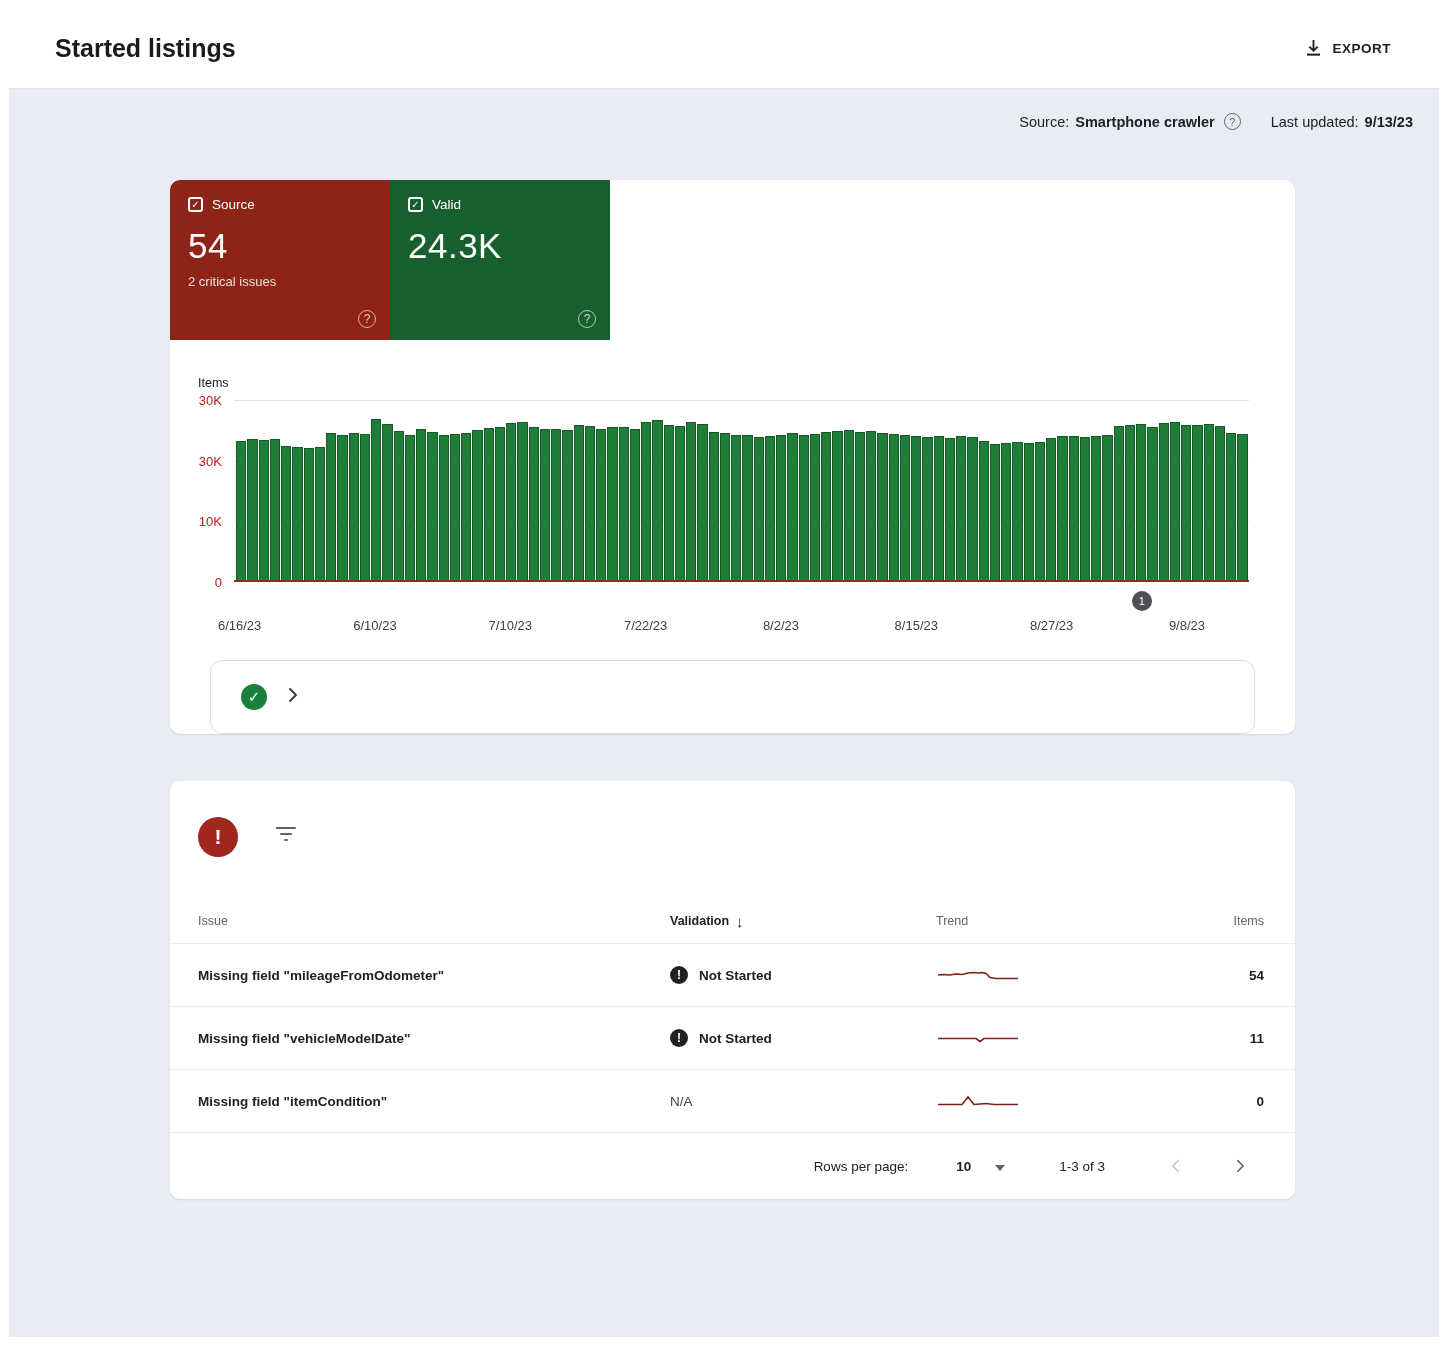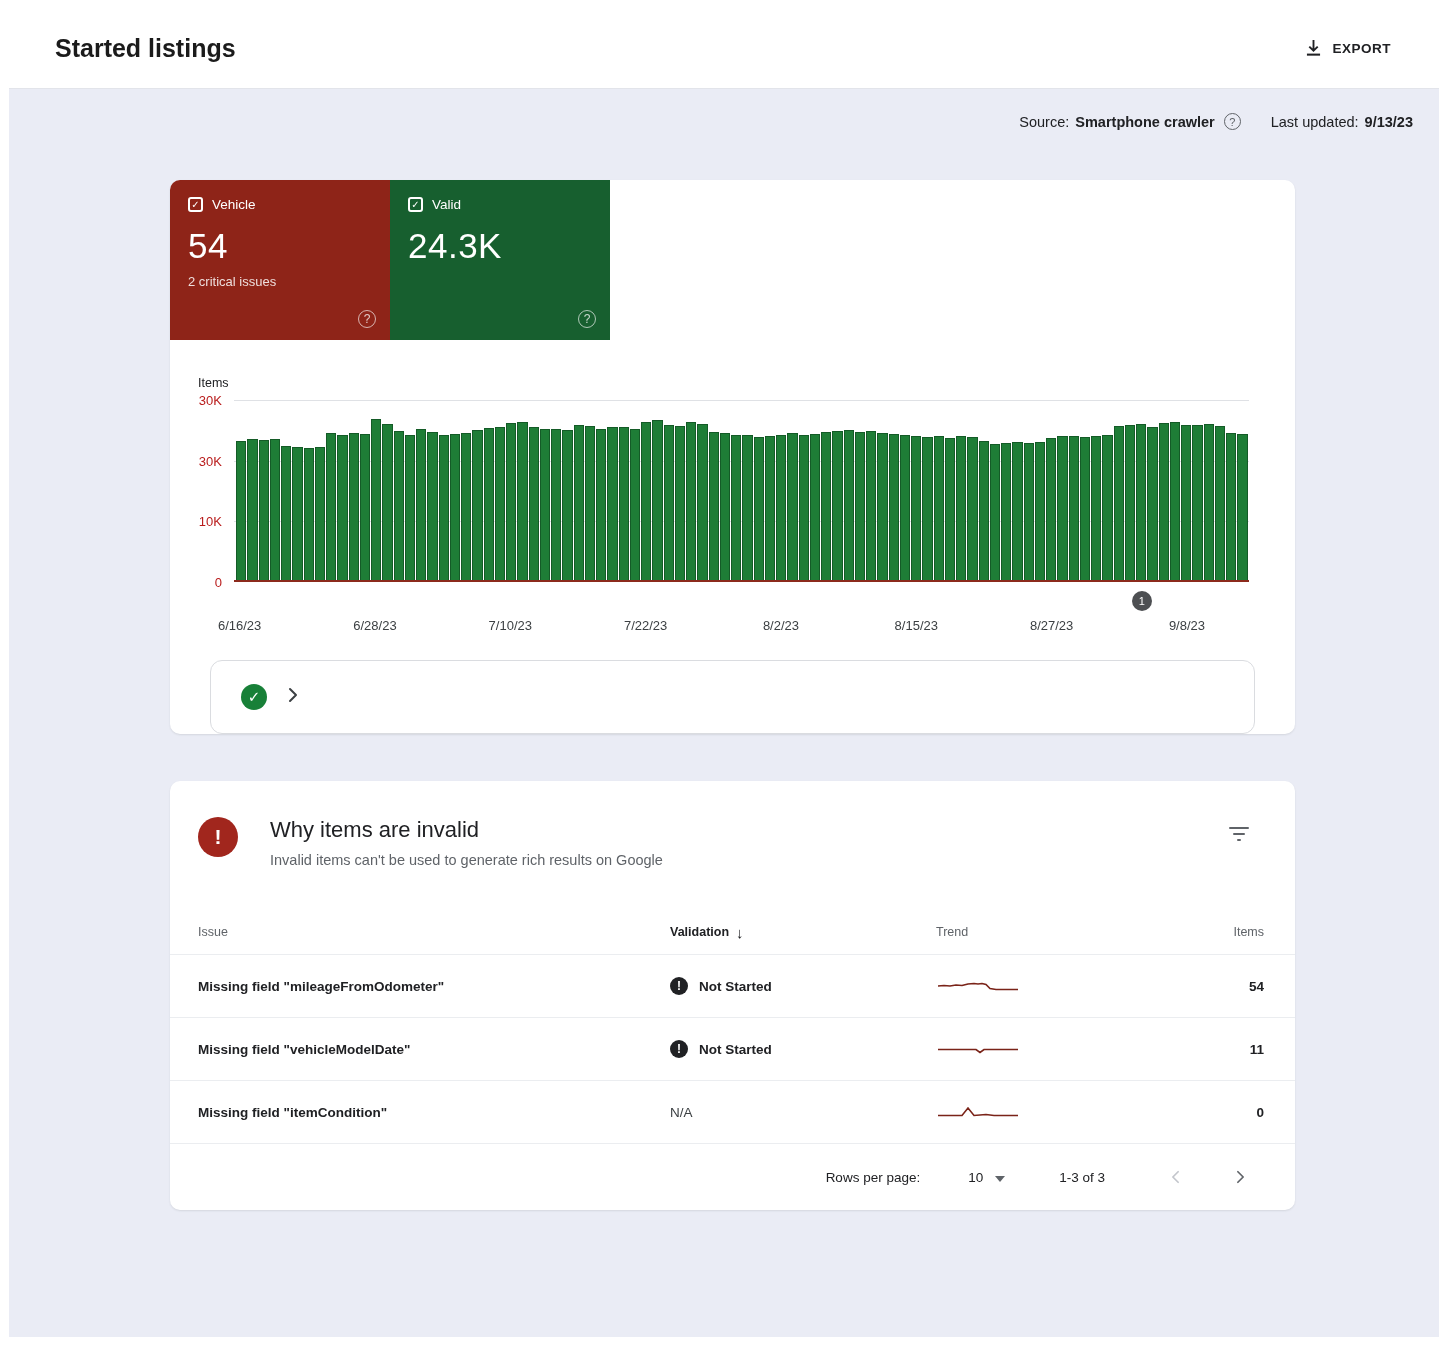--- a/index.html
+++ b/index.html
@@ -156,21 +156,21 @@
   .trend-cell svg { display: block; }
   .items-cell { font-weight: 700; }
 
   
   .pagination {
     height: 67px; border-top: 1px solid #ebedf0;
     display: flex; align-items: center; justify-content: flex-end;
     padding-right: 42px; font-size: 13.5px; color: #202124;
   }
   .rpp-label { margin-right: 48px; }
-  .rpp-select { display: flex; align-items: center; gap: 12px; cursor: pointer; margin-right: 54px; }
+  .rpp-select { display: flex; align-items: center; gap: 24px; cursor: pointer; margin-right: 54px; font-weight: bold; }
   .range-label { margin-right: 58px; }
   .pg-btn { padding: 6px 8px; cursor: pointer; display: flex; align-items: center; }
   .pg-btn.prev { margin-right: 40px; }
 </style>
 </head>
 <body>
 
 <div class="screenshot">
   <div class="app">
 
@@ -197,21 +197,21 @@
         <span>Last updated:</span>
         <b>9/13/23</b>
       </div>
     </div>
 
     <div class="chart-card">
       <div class="status-cards">
         <div class="status-card invalid" style="background: rgb(142, 36, 24);">
           <div class="status-top">
             <span class="cb">✓</span>
-            <span>Vehicle</span>
+            <span>Source</span>
           </div>
           <div class="status-value">54</div>
           <div class="status-note">2 critical issues</div>
           <span class="card-help">?</span>
         </div>
         <div class="status-card valid" style="background: rgb(23, 95, 47);">
           <div class="status-top">
             <span class="cb">✓</span>
             <span>Valid</span>
           </div>
@@ -325,21 +325,21 @@
                   <div class="bar" style="height: 85.6667%; background: rgb(30, 125, 54); border-color: rgb(20, 91, 39);"></div>
                   <div class="bar" style="height: 82%; background: rgb(30, 125, 54); border-color: rgb(20, 91, 39);"></div>
                   <div class="bar" style="height: 81.3333%; background: rgb(30, 125, 54); border-color: rgb(20, 91, 39);"></div>
                 </div>
               <div class="invalid-line" style="background: rgb(140, 42, 28);"></div>
               <div class="axis-line"></div>
               <div class="annotation" style="left: 89.4444%;">1</div>
             </div>
             <div class="x-axis">
                 <span style="left: 0.555556%;">6/16/23</span>
-                <span style="left: 13.8889%;">6/28/23</span>
+                <span style="left: 13.8889%;">6/10/23</span>
                 <span style="left: 27.2222%;">7/10/23</span>
                 <span style="left: 40.5556%;">7/22/23</span>
                 <span style="left: 53.8889%;">8/2/23</span>
                 <span style="left: 67.2222%;">8/15/23</span>
                 <span style="left: 80.5556%;">8/27/23</span>
                 <span style="left: 93.8889%;">9/8/23</span>
               </div>
           </div>
         </div>
       </div>
@@ -350,24 +350,20 @@
           <svg width="10" height="16" viewBox="0 0 10 16">
               <path d="M2 2l6 6-6 6" stroke="#3c4043" stroke-width="2" fill="none" stroke-linecap="round" stroke-linejoin="round"></path>
             </svg>
         </span>
       </div>
     </div>
 
     <div class="issues-card">
       <div class="section-head">
         <span class="alert-circle" style="background: rgb(161, 38, 29);">!</span>
-        <div class="head-text">
-          <div class="section-title">Why items are invalid</div>
-          <div class="section-subtitle">Invalid items can't be used to generate rich results on Google</div>
-        </div>
         <span class="filter-btn">
           <svg width="20" height="15" viewBox="0 0 20 15" fill="#5f6368">
               <rect x="0" y="0" width="20" height="2" rx="1"></rect>
               <rect x="4" y="6" width="12" height="2" rx="1"></rect>
               <rect x="8" y="12" width="4" height="2" rx="1"></rect>
             </svg>
         </span>
       </div>
 
       <div class="issues-table">

